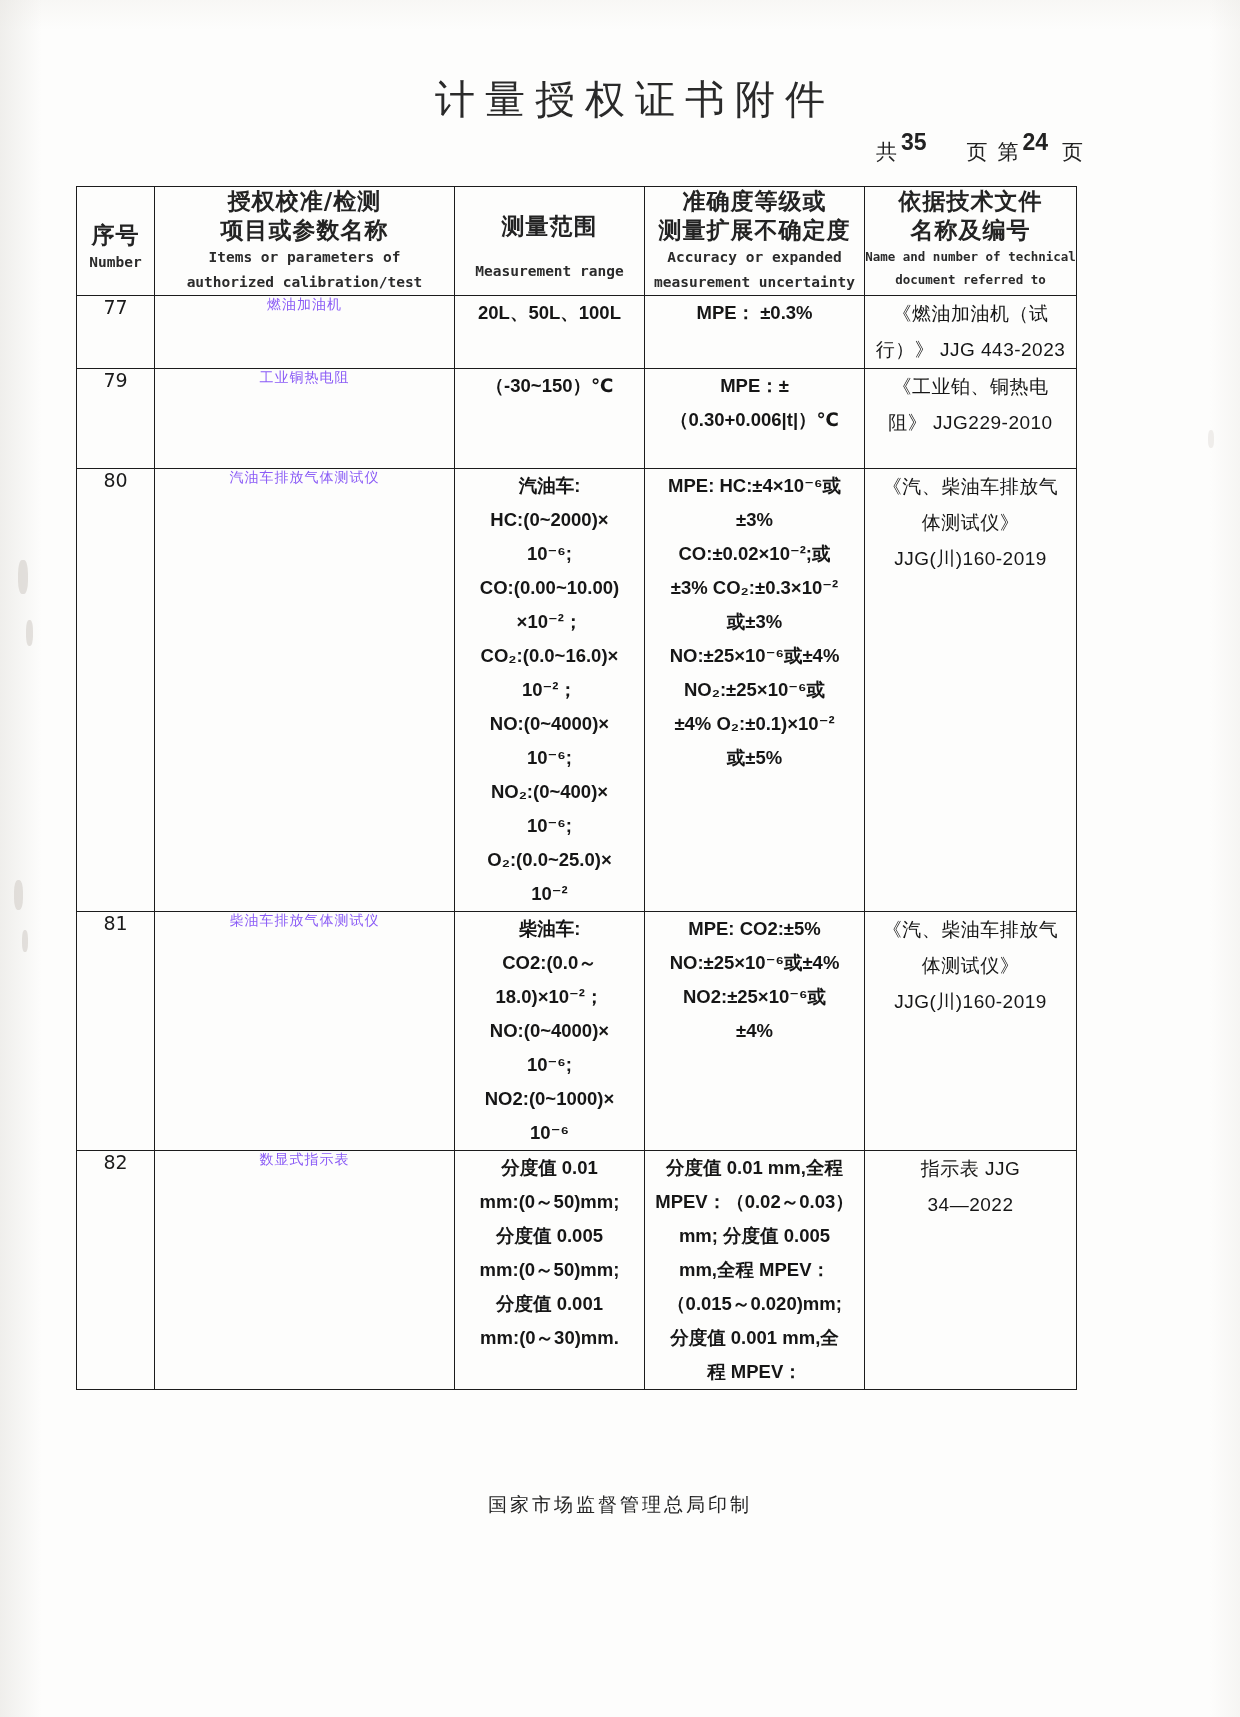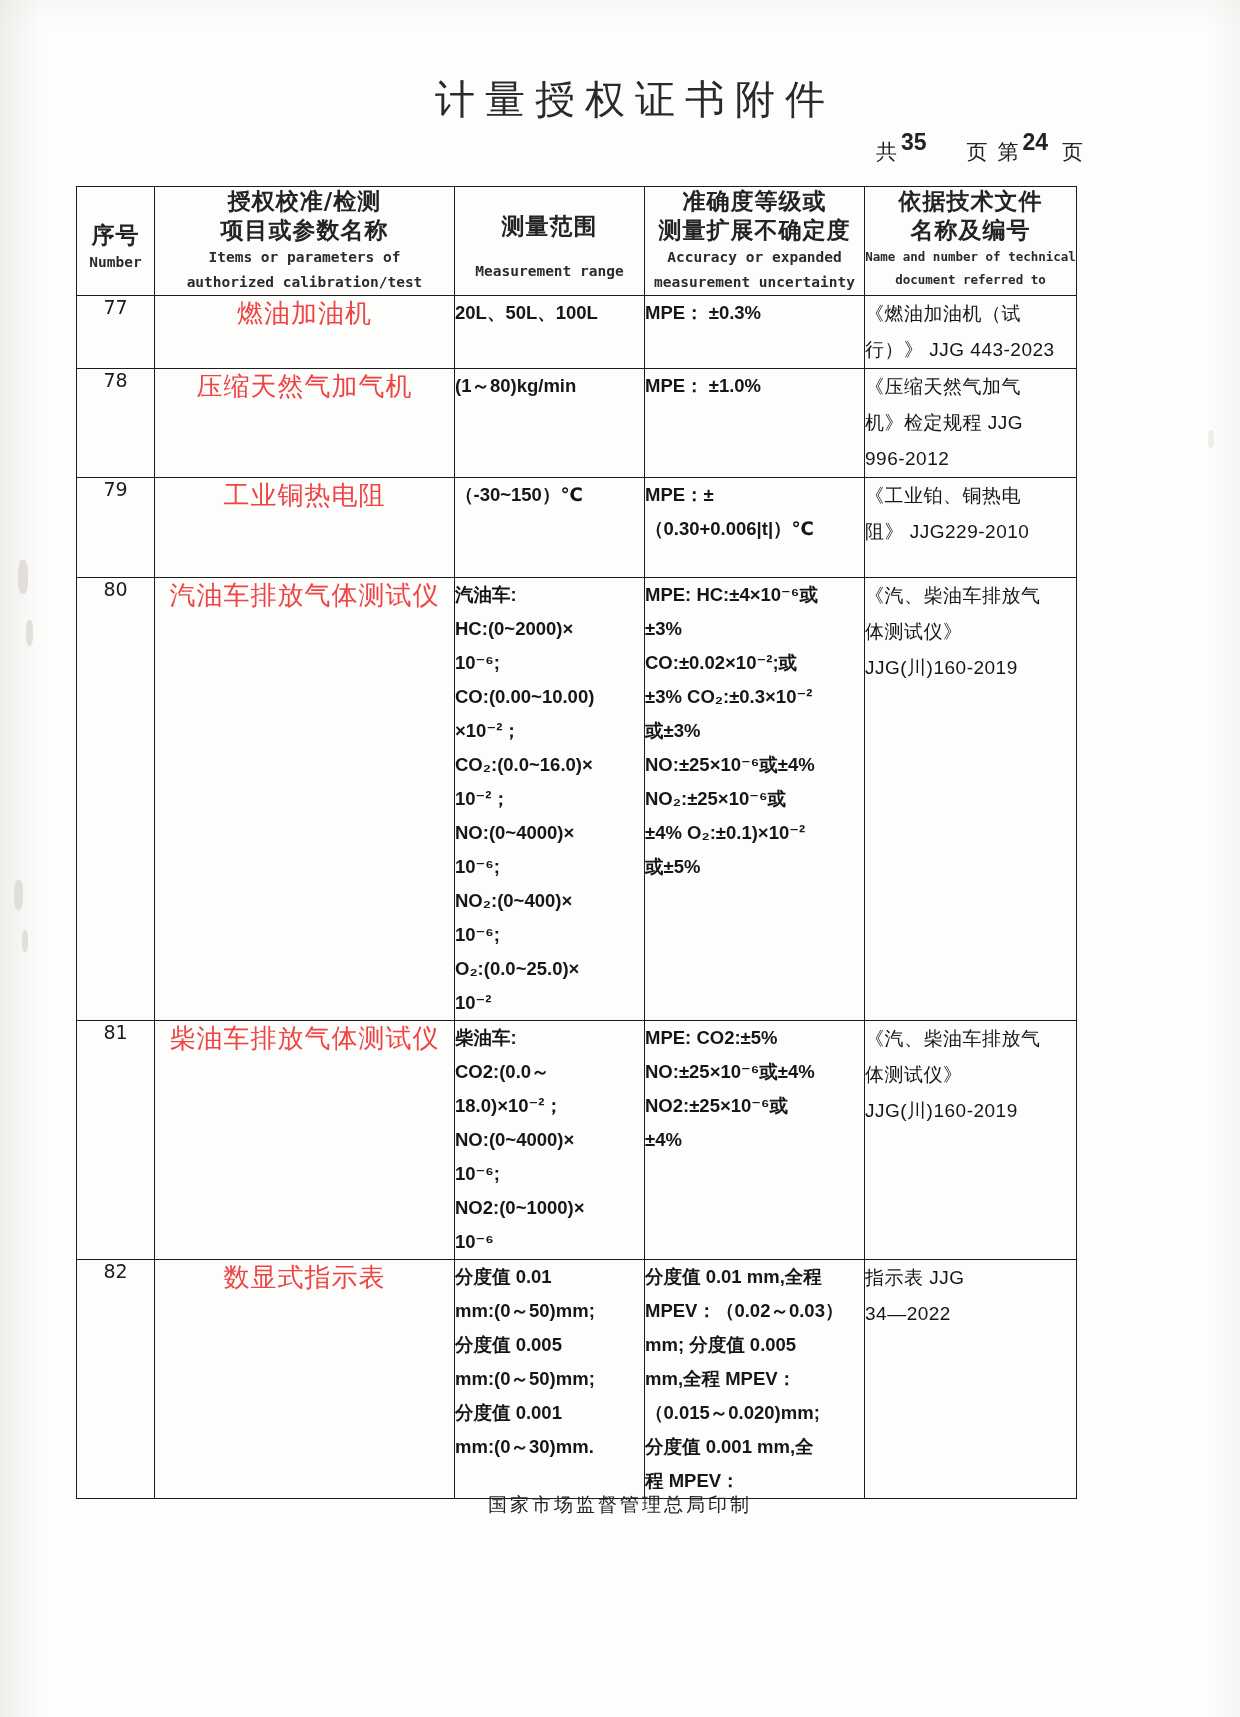--- a/index.html
+++ b/index.html
@@ -106,27 +106,27 @@
   
   td.num {
     text-align: center;
     font-size: 19px;
     padding-top: 10px;
     font-family: "DejaVu Sans", "Liberation Sans", sans-serif;
     color: #1b1b1b;
   }
   td.item {
     text-align: center;
-    font-size: 26px;
+    font-size: 14px;
     padding-top: 8px;
     letter-spacing: 1px;
-    color: #ef4444;
+    color: #8b5cf6;
   }
   td.cell {
-    text-align: left;
+    text-align: center;
     font-size: 18.5px;
     line-height: 34px;
     padding: 6px 5px 8px 5px;
     color: #161616;
     font-weight: 600;
   }
   td.cell.ref {
     font-weight: 400;
     font-size: 19px;
     line-height: 36px;
@@ -212,35 +212,20 @@
           <span class="line">20L、50L、100L</span>
         </td>
         <td class="cell">
           <span class="line">MPE：  ±0.3%</span>
         </td>
         <td class="cell ref">
           <span class="line">《燃油加油机（试</span>
           <span class="line">行）》 JJG 443-2023</span>
         </td>
       </tr>
-      <tr style="height: 106px;">
-        <td class="num">78</td>
-        <td class="item">压缩天然气加气机</td>
-        <td class="cell">
-          <span class="line">(1～80)kg/min</span>
-        </td>
-        <td class="cell">
-          <span class="line">MPE：  ±1.0%</span>
-        </td>
-        <td class="cell ref">
-          <span class="line">《压缩天然气加气</span>
-          <span class="line">机》检定规程 JJG</span>
-          <span class="line">996-2012</span>
-        </td>
-      </tr>
       <tr style="height: 100px;">
         <td class="num">79</td>
         <td class="item">工业铜热电阻</td>
         <td class="cell">
           <span class="line">（-30~150）℃</span>
         </td>
         <td class="cell">
           <span class="line">MPE：±</span>
           <span class="line">（0.30+0.006|t|）℃</span>
         </td>

